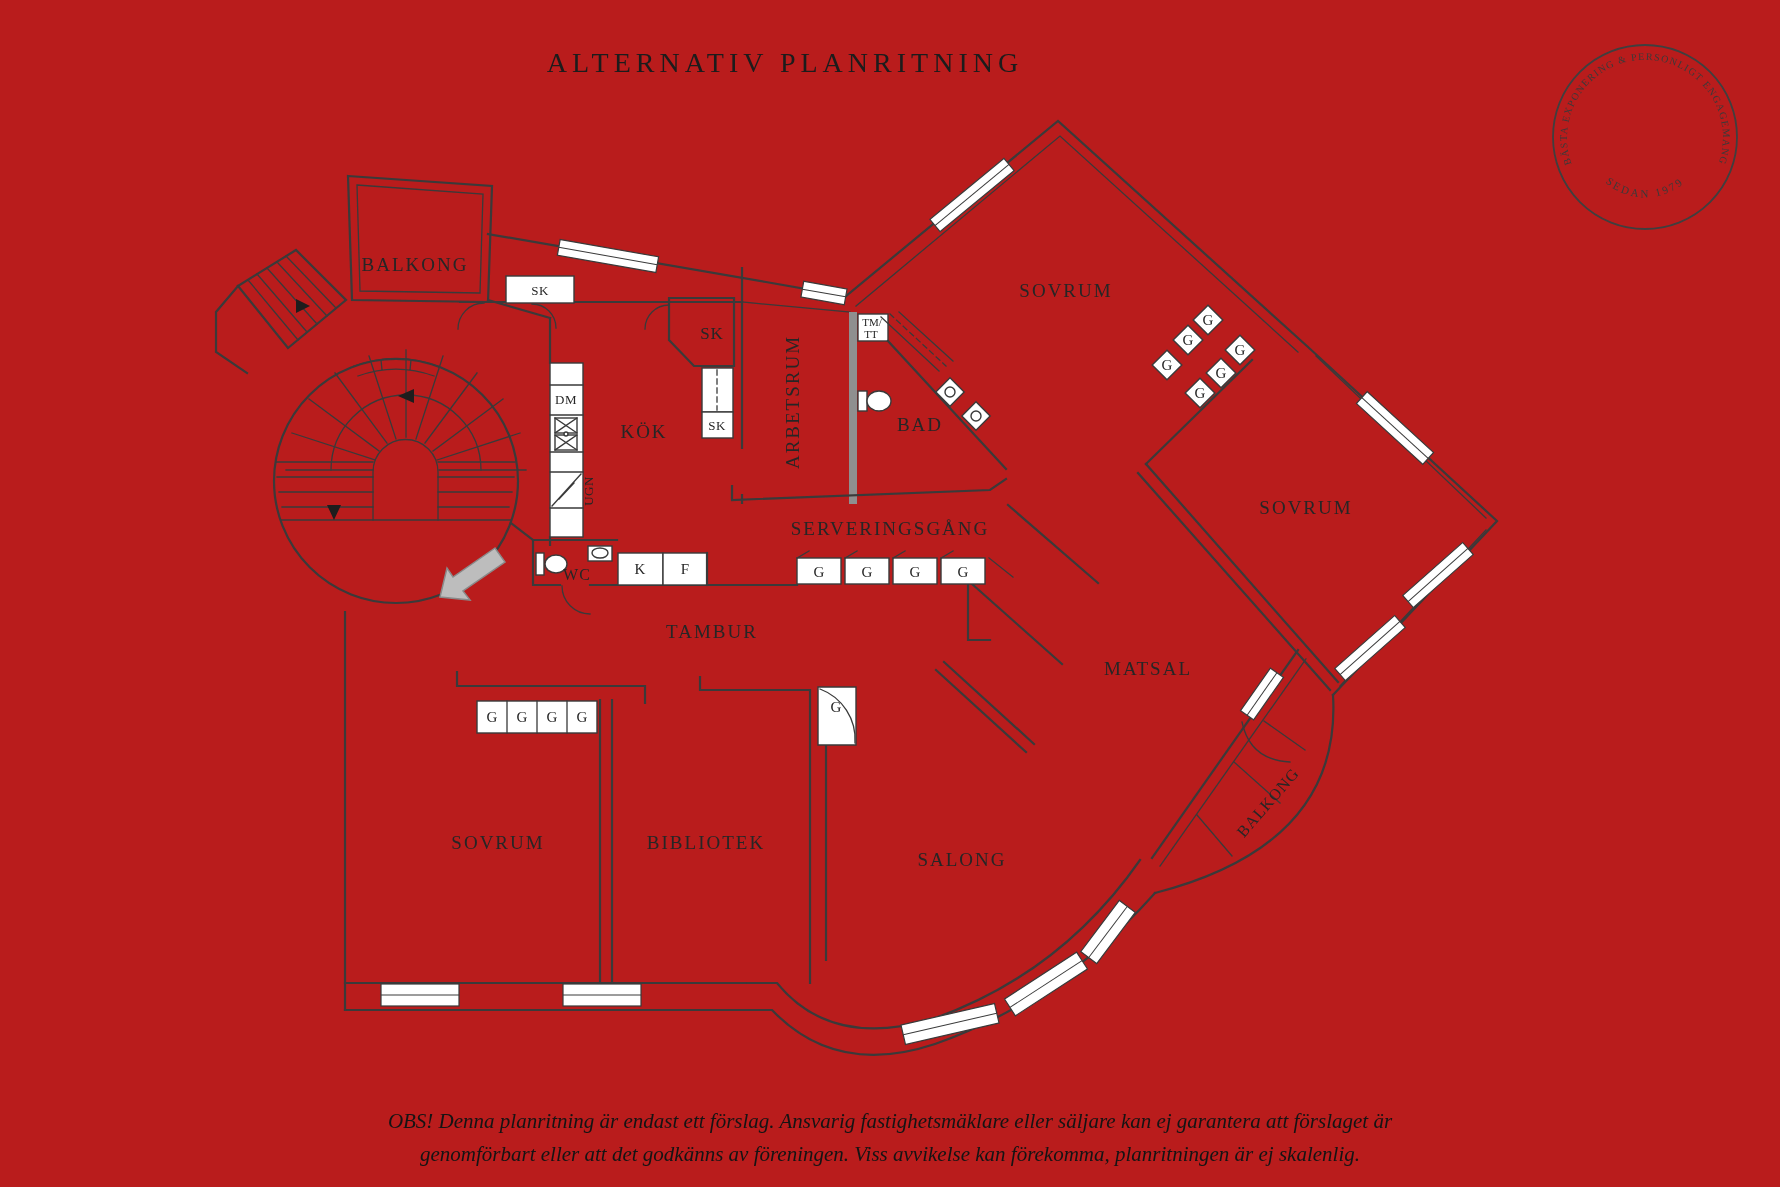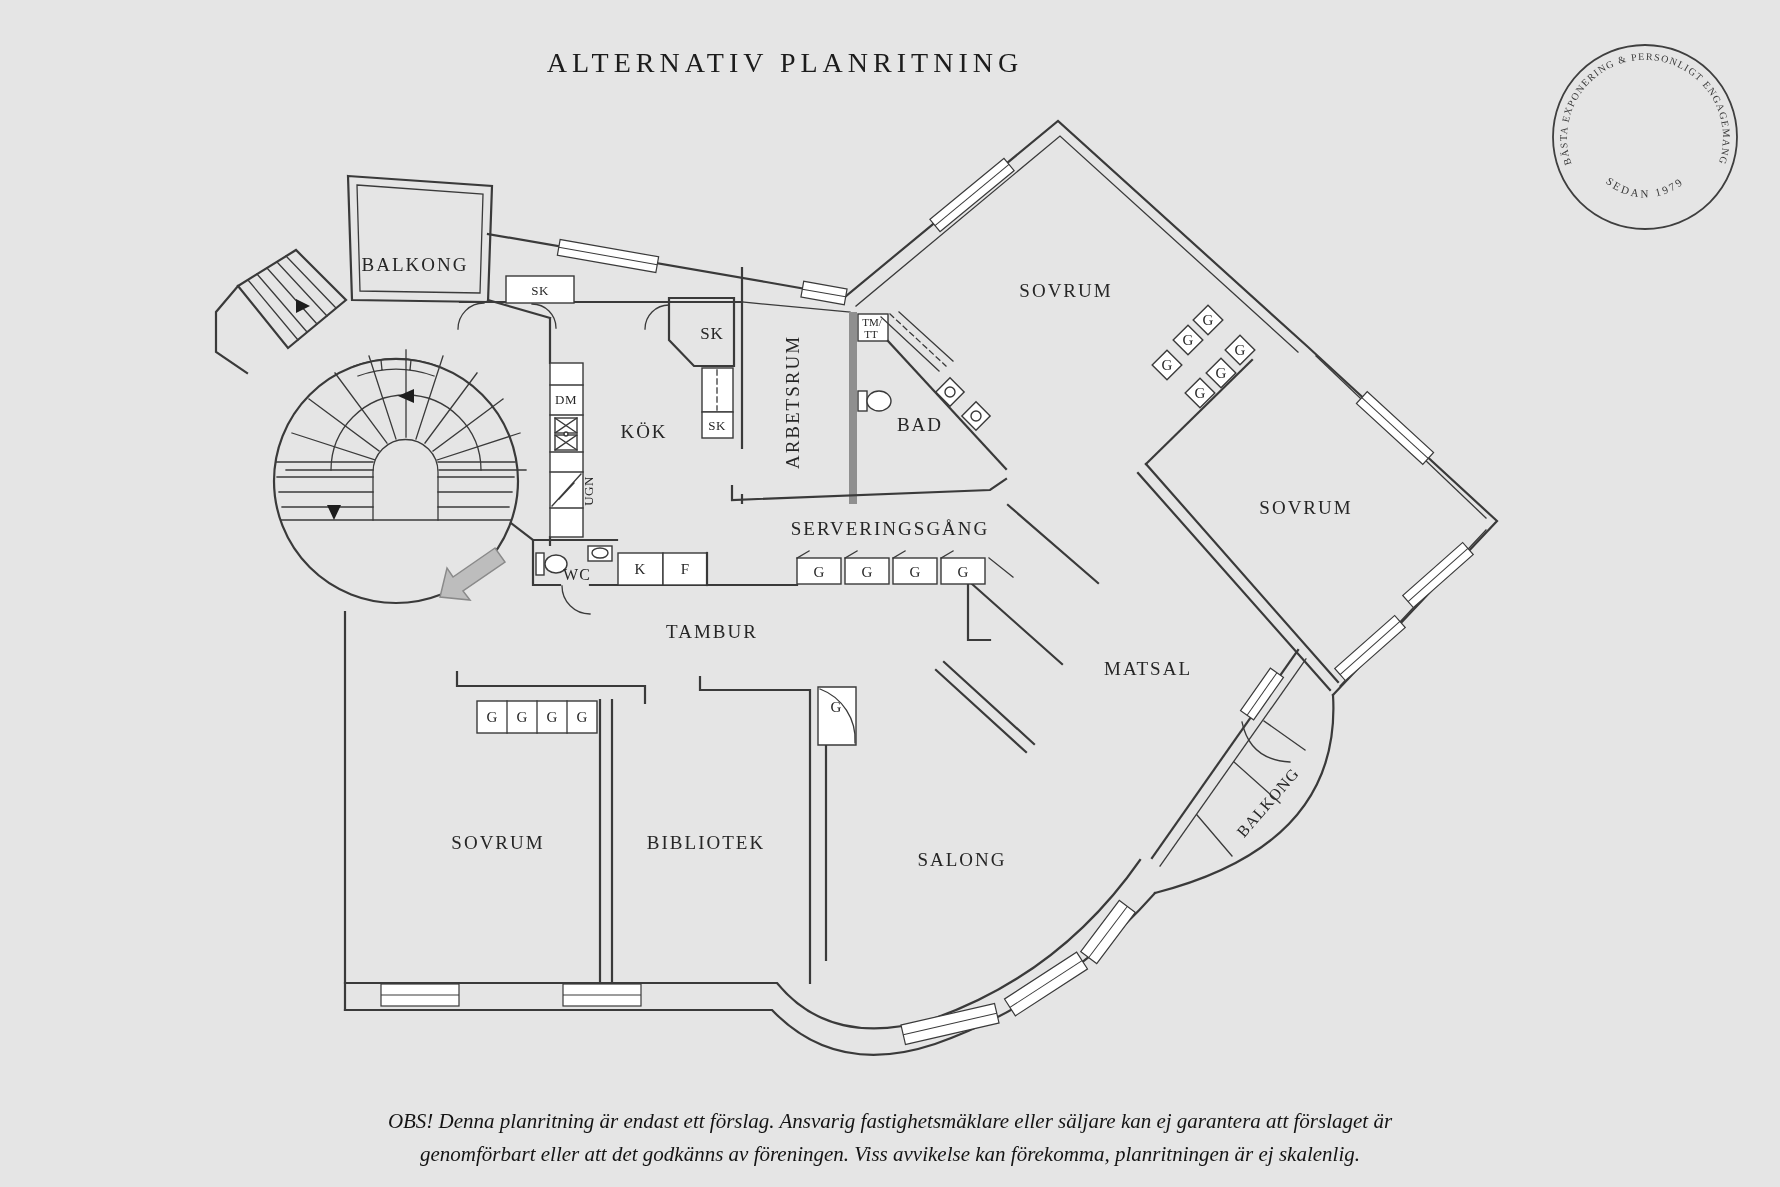--- a/index.html
+++ b/index.html
@@ -1,16 +1,16 @@
 <!DOCTYPE html>
 <html><head>
 <meta charset="utf-8">
 <style>
   html,body{margin:0;padding:0;background:#ffffff;}
-  .page{position:relative;width:1780px;height:1187px;background:#e5e5e5;overflow:hidden;
+  .page{position:relative;width:1780px;height:1187px;background:#b91c1c;overflow:hidden;
         font-family:"Liberation Serif", serif;}
   svg{position:absolute;left:0;top:0;}
   .w   {fill:none;stroke:#3a3a3a;stroke-width:2.2;stroke-linecap:square;stroke-linejoin:miter;}
   .w1  {fill:none;stroke:#3a3a3a;stroke-width:1.3;stroke-linecap:square;}
   .fx  {fill:#ffffff;stroke:#3a3a3a;stroke-width:1.4;}
   .dash{stroke-dasharray:5 4;}
   .grayw{fill:#8f8f8f;stroke:none;}
   .blk {fill:#1d1d1d;stroke:none;}
   .garr{fill:#bdbdbd;stroke:#8a8a8a;stroke-width:1.5;}
   .win rect{fill:#ffffff;stroke:#3a3a3a;stroke-width:1.2;}

